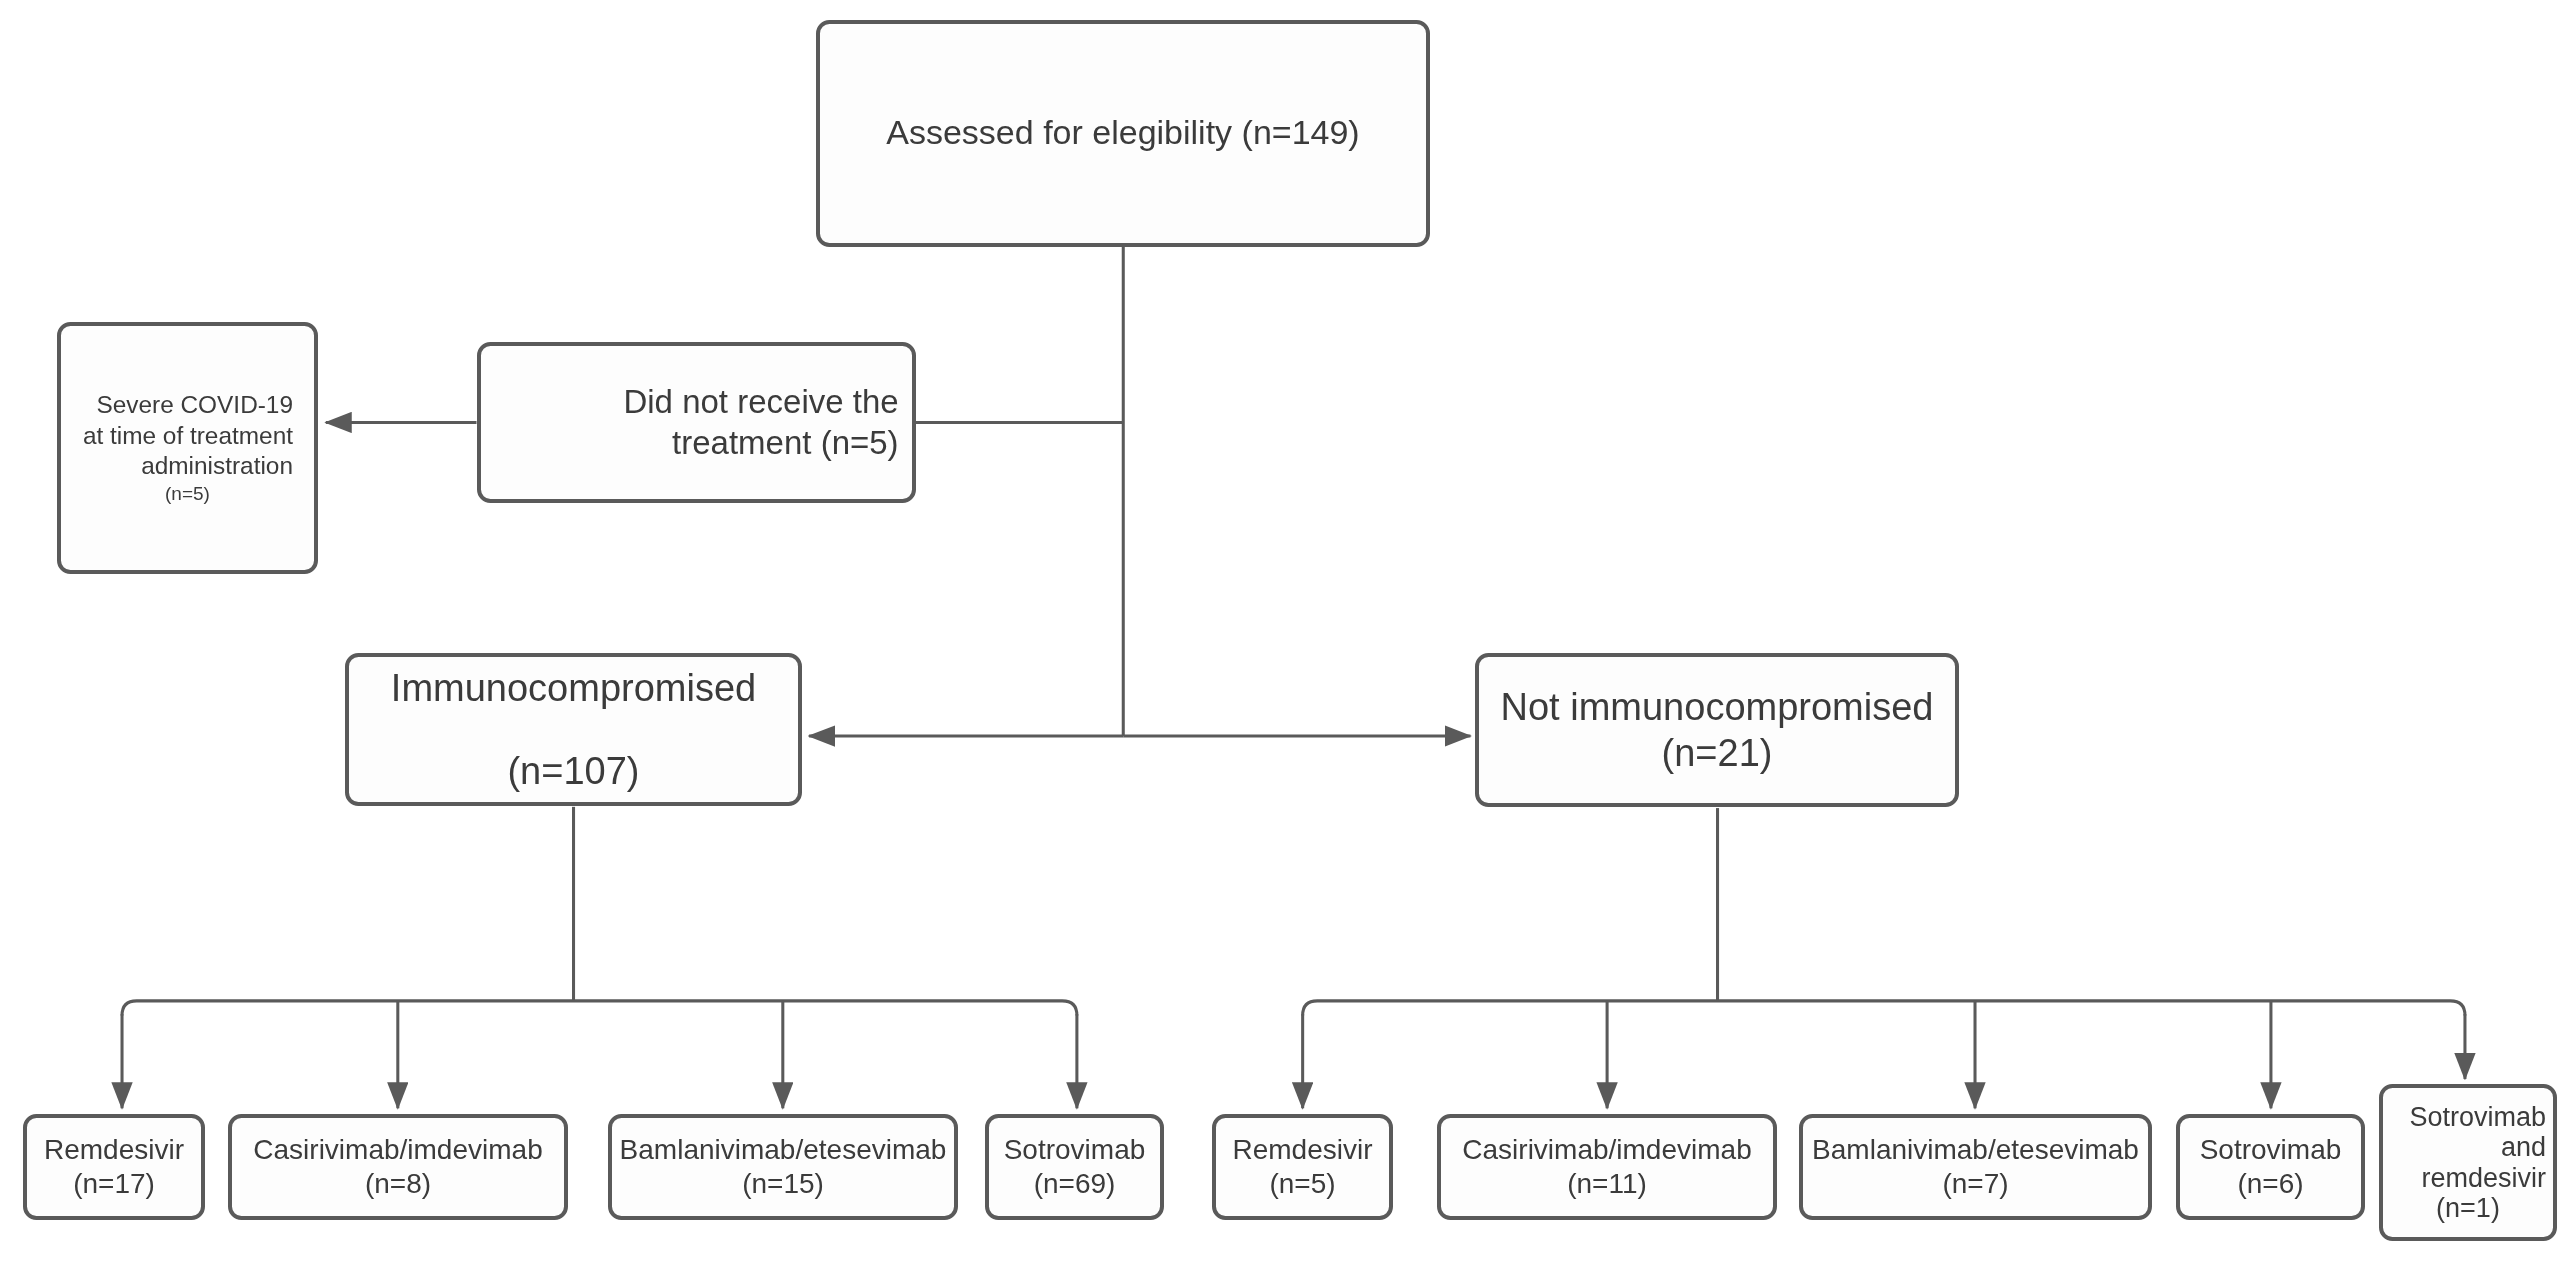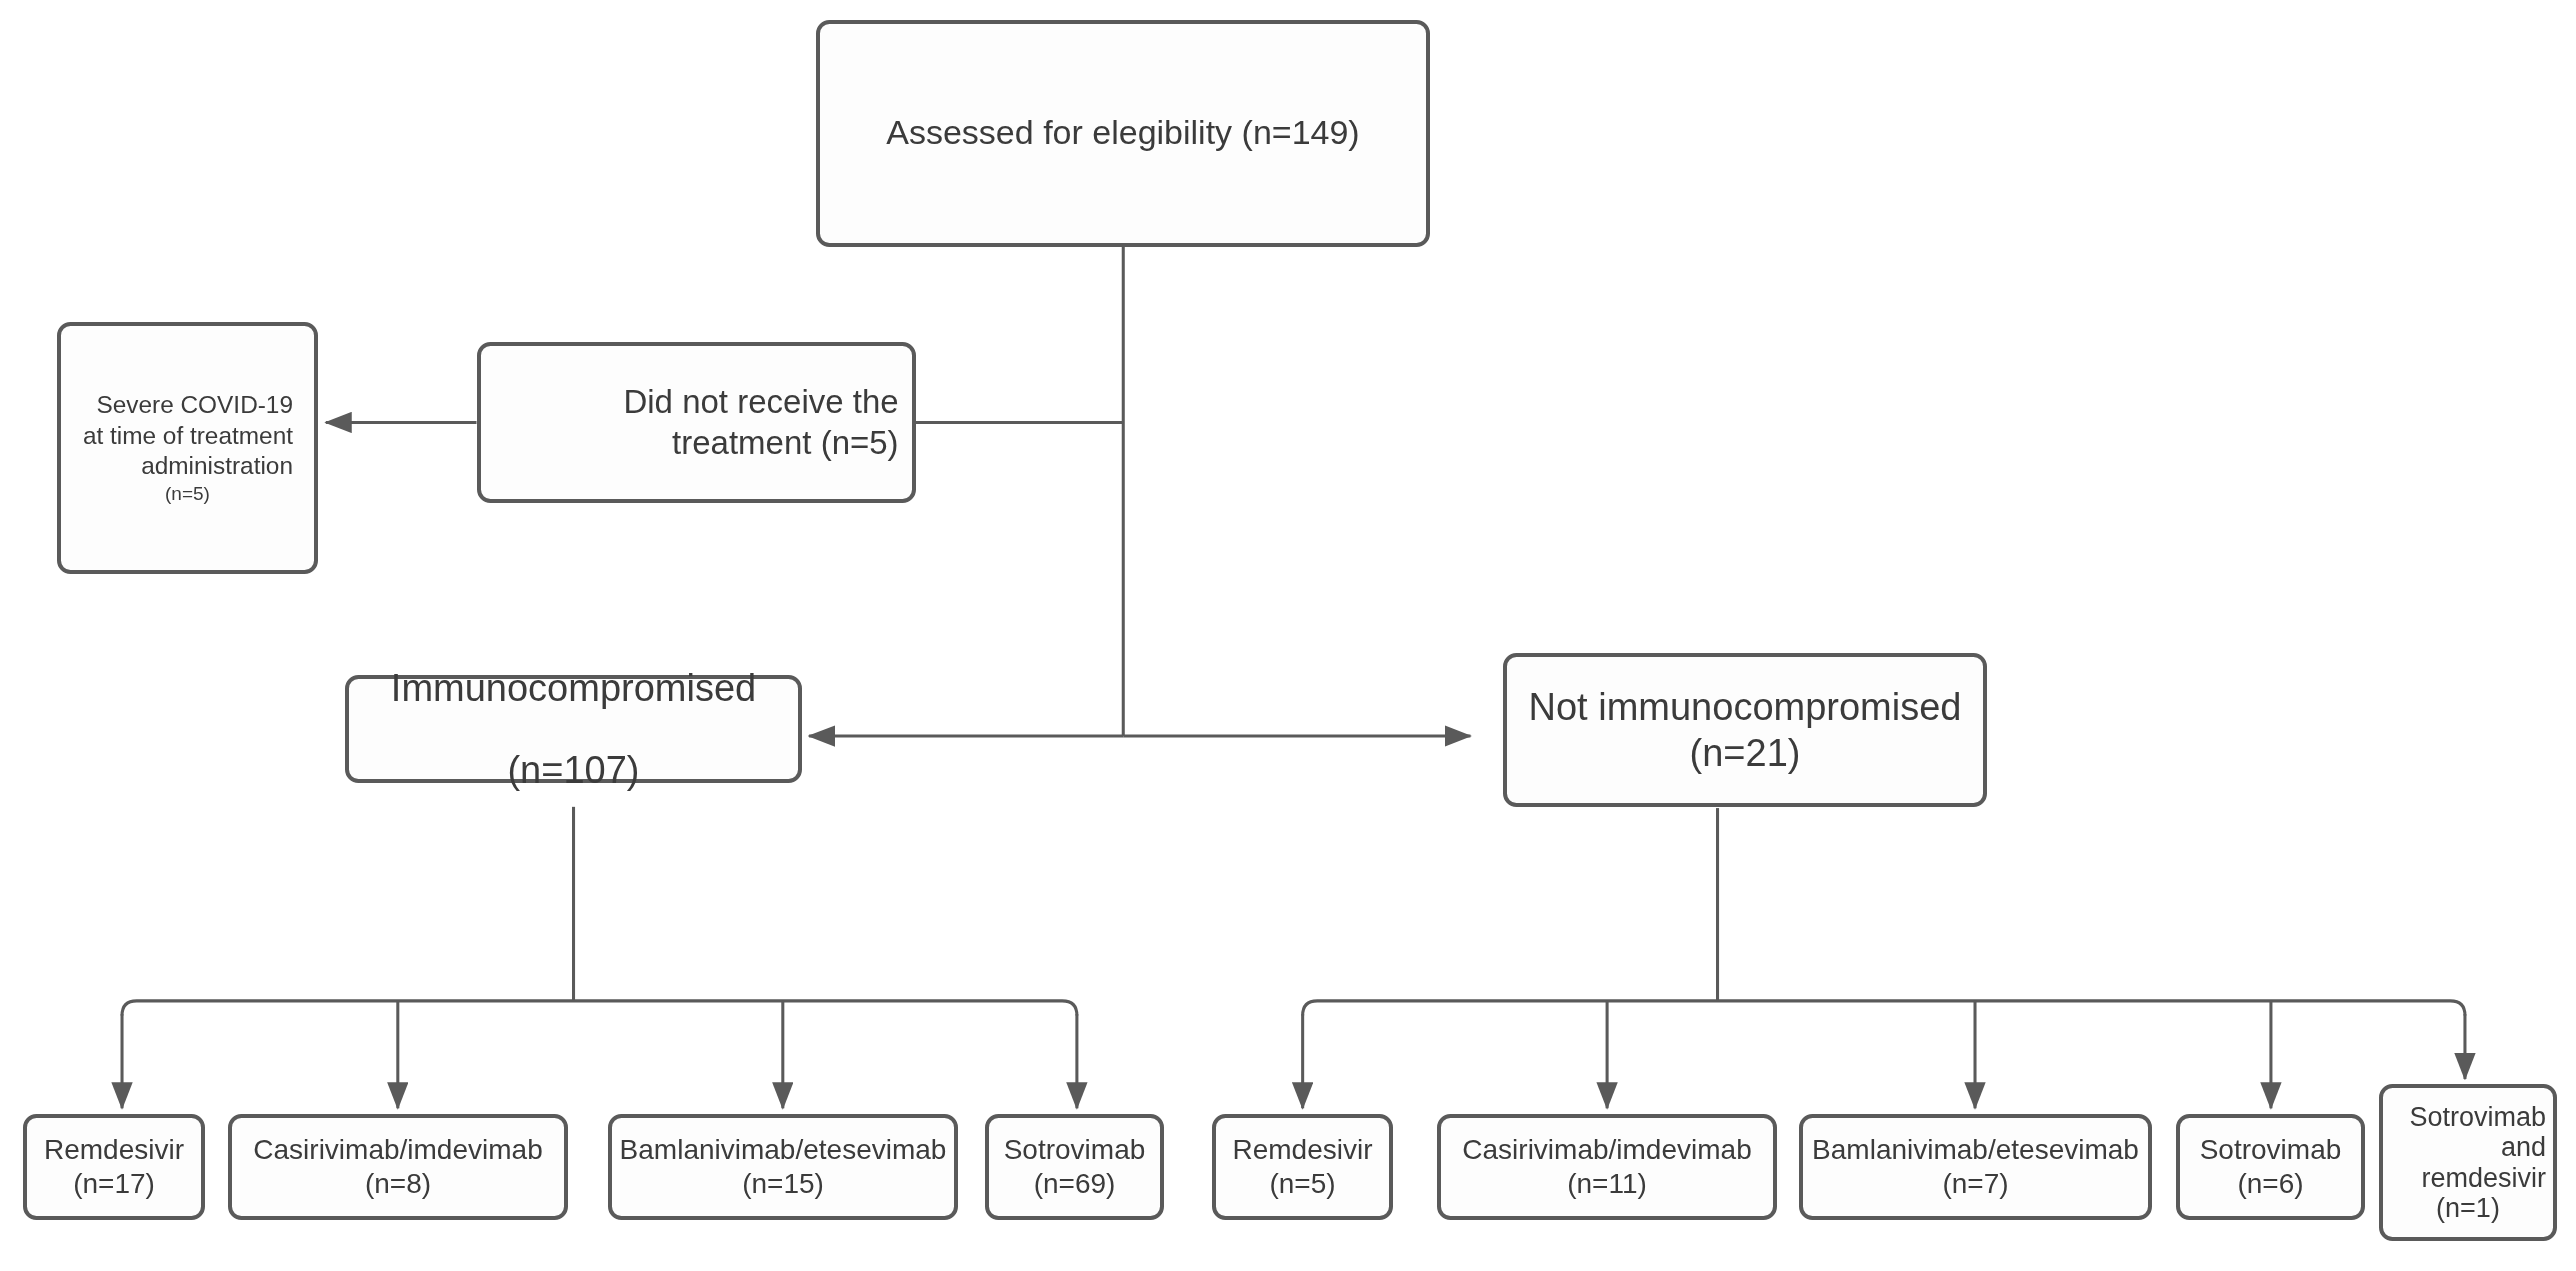--- a/index.html
+++ b/index.html
@@ -31,22 +31,22 @@
     line-height: 1.22;
   }
   .node .lbl { display: block; }
   .node .cnt { display: block; }
 
   
   #n-assessed      { left: 816px; top: 19.5px;   width: 614px; height: 227px; font-size: 34px; padding: 0 9.8px; }
   #n-severe        { left: 57px;   top: 322px;  width: 261px;  height: 252px; font-size: 24.4px; padding: 0 21px; line-height: 1.25; }
   #n-severe .cnt   { font-size: 19px; }
   #n-notreceived   { left: 477px;  top: 342px;  width: 439px;  height: 161px; font-size: 33px; padding: 0 13.4px; }
-  #n-immuno        { left: 345px;  top: 675px; width: 457px;  height: 108px; font-size: 38px; padding: 0 6.1px; gap: 36px; }
-  #n-notimmuno     { left: 1475px; top: 653px; width: 484px;  height: 154px; font-size: 38px; padding: 0 6.1px; margin-left: 28px; }
+  #n-immuno        { left: 345px;  top: 653px; width: 457px;  height: 153px; font-size: 38px; padding: 0 6.1px; gap: 36px; }
+  #n-notimmuno     { left: 1475px; top: 653px; width: 484px;  height: 154px; font-size: 38px; padding: 0 6.1px; }
 
   .leaf            { font-size: 28px; padding: 0 7px; line-height: 1.2; }
   #n-ic-remdesivir   { left: 23px;   top: 1114px; width: 182px; height: 106px; }
   #n-ic-casirivimab  { left: 228px;  top: 1114px; width: 340px; height: 106px; }
   #n-ic-bamlanivimab { left: 608px;  top: 1114px; width: 350px; height: 106px; }
   #n-ic-sotrovimab   { left: 985px; top: 1114px; width: 179px; height: 106px; }
   #n-ni-remdesivir   { left: 1212px; top: 1114px; width: 181px; height: 106px; }
   #n-ni-casirivimab  { left: 1437px; top: 1114px; width: 340px; height: 106px; }
   #n-ni-bamlanivimab { left: 1799px; top: 1114px; width: 353px; height: 106px; }
   #n-ni-sotrovimab   { left: 2176px; top: 1114px; width: 189px; height: 106px; }

